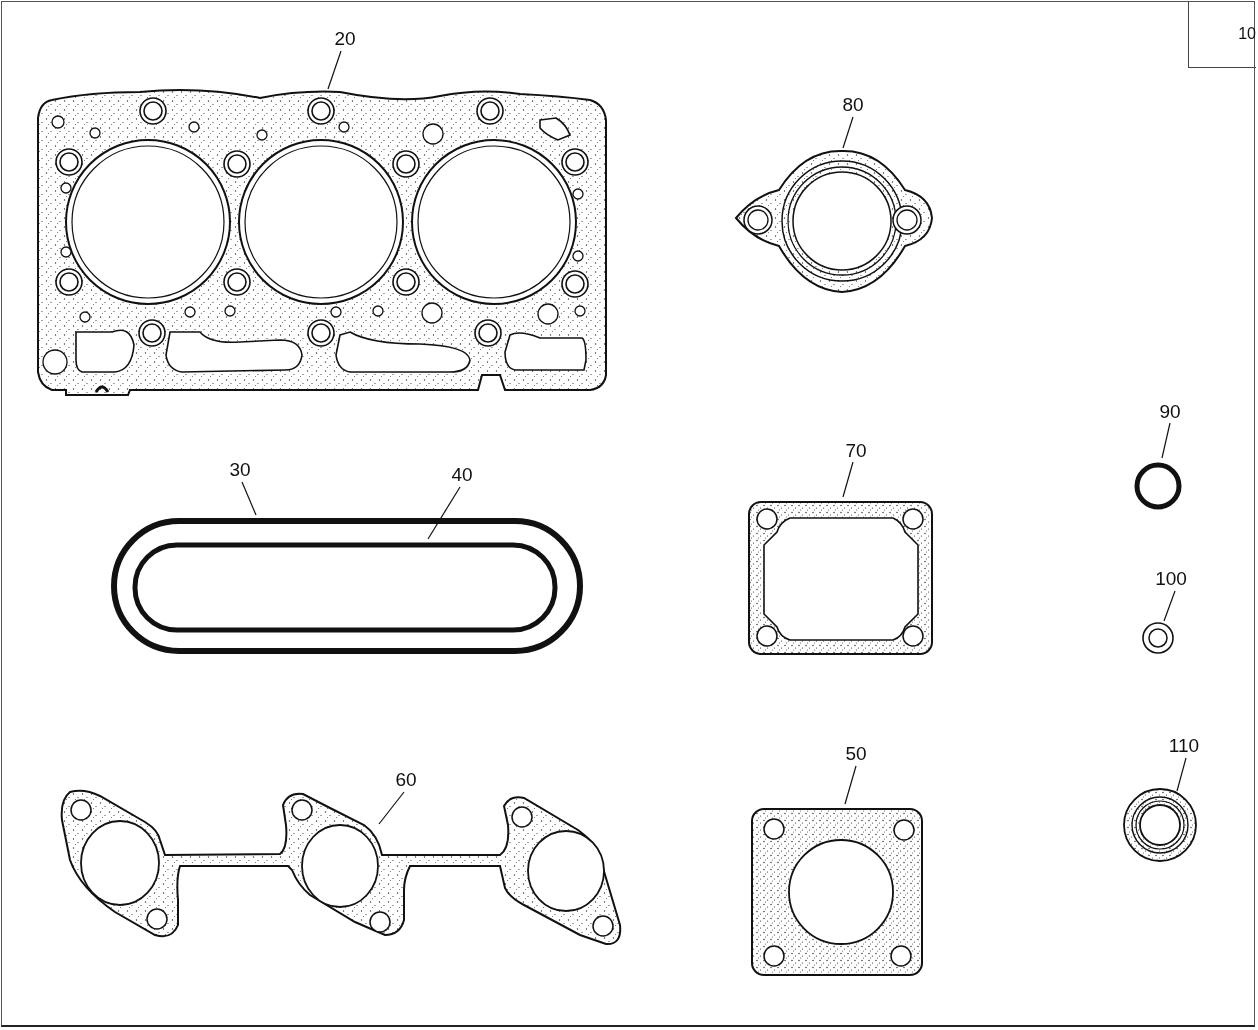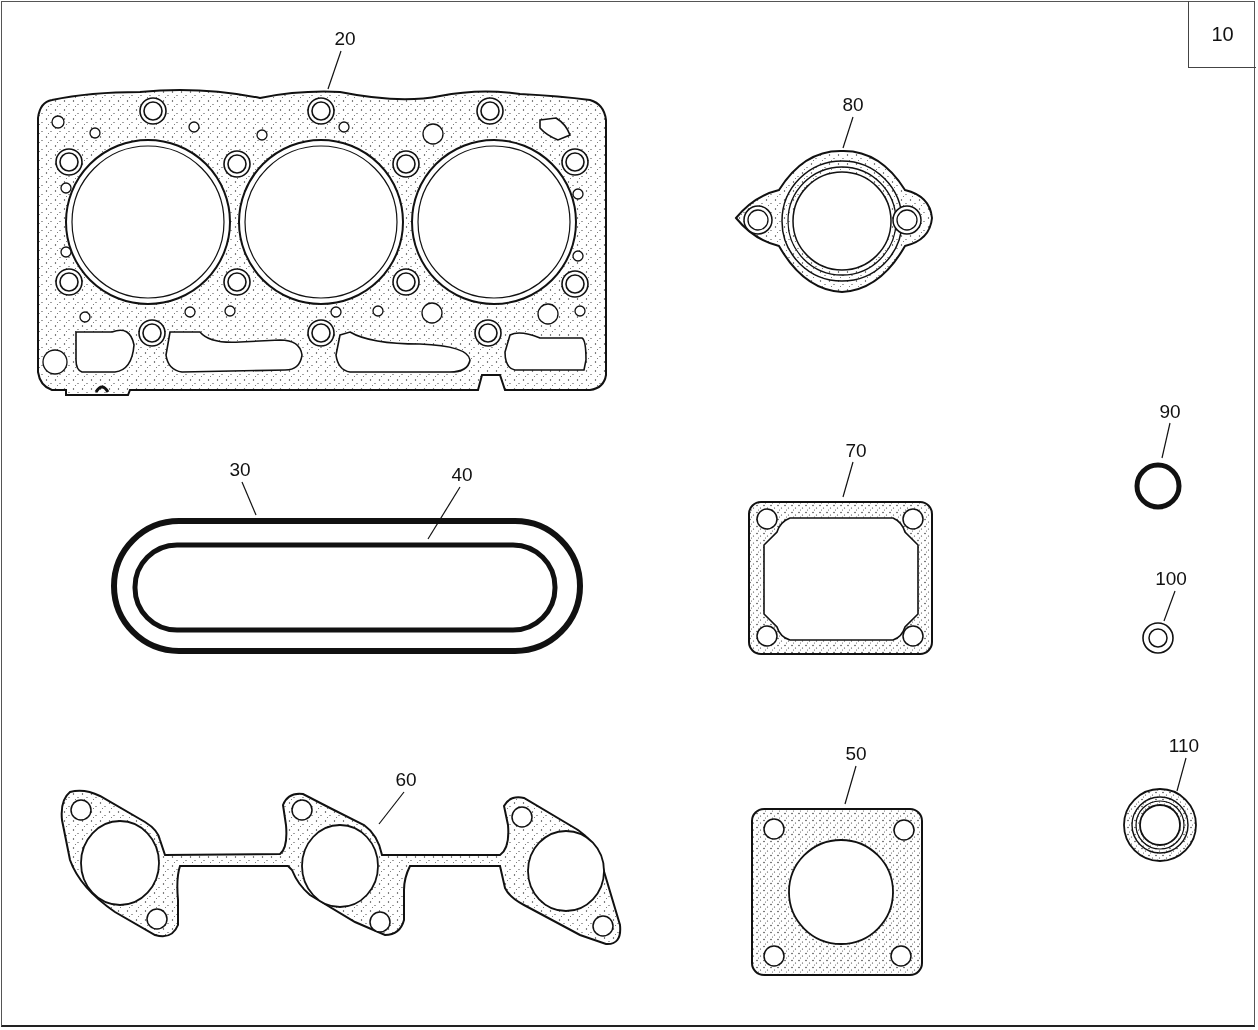--- a/index.html
+++ b/index.html
@@ -1,18 +1,18 @@
 <!DOCTYPE html>
 <html><head>
 <meta charset="utf-8">
 <style>
   html, body { margin: 0; padding: 0; background: #ffffff; }
   body { width: 1258px; height: 1030px; position: relative; overflow: hidden; font-family: "Liberation Sans", sans-serif; }
   .frame { position: absolute; left: 1px; top: 1px; width: 1254px; height: 1026px; border: 1px solid #555; border-bottom: 2px solid #222; box-sizing: border-box; }
-  .page-box { position: absolute; left: 1188px; top: 1px; width: 68px; height: 67px; border-left: 1px solid #444; border-bottom: 1px solid #444; box-sizing: border-box; display: flex; align-items: center; justify-content: center; font-size: 20px; color: #111; }
+  .page-box { position: absolute; left: 1188px; top: 1px; width: 68px; height: 67px; border-left: 1px solid #444; border-bottom: 1px solid #444; box-sizing: border-box; display: flex; align-items: center; justify-content: flex-end; font-size: 16px; color: #111; }
   svg.drawing { position: absolute; left: 0; top: 0; }
   .callout { font-family: "Liberation Sans", sans-serif; font-size: 19px; fill: #111; }
 </style>
 </head>
 <body>
 
 <div class="frame"></div>
 <div class="page-box">
   <span>10</span>
 </div>

